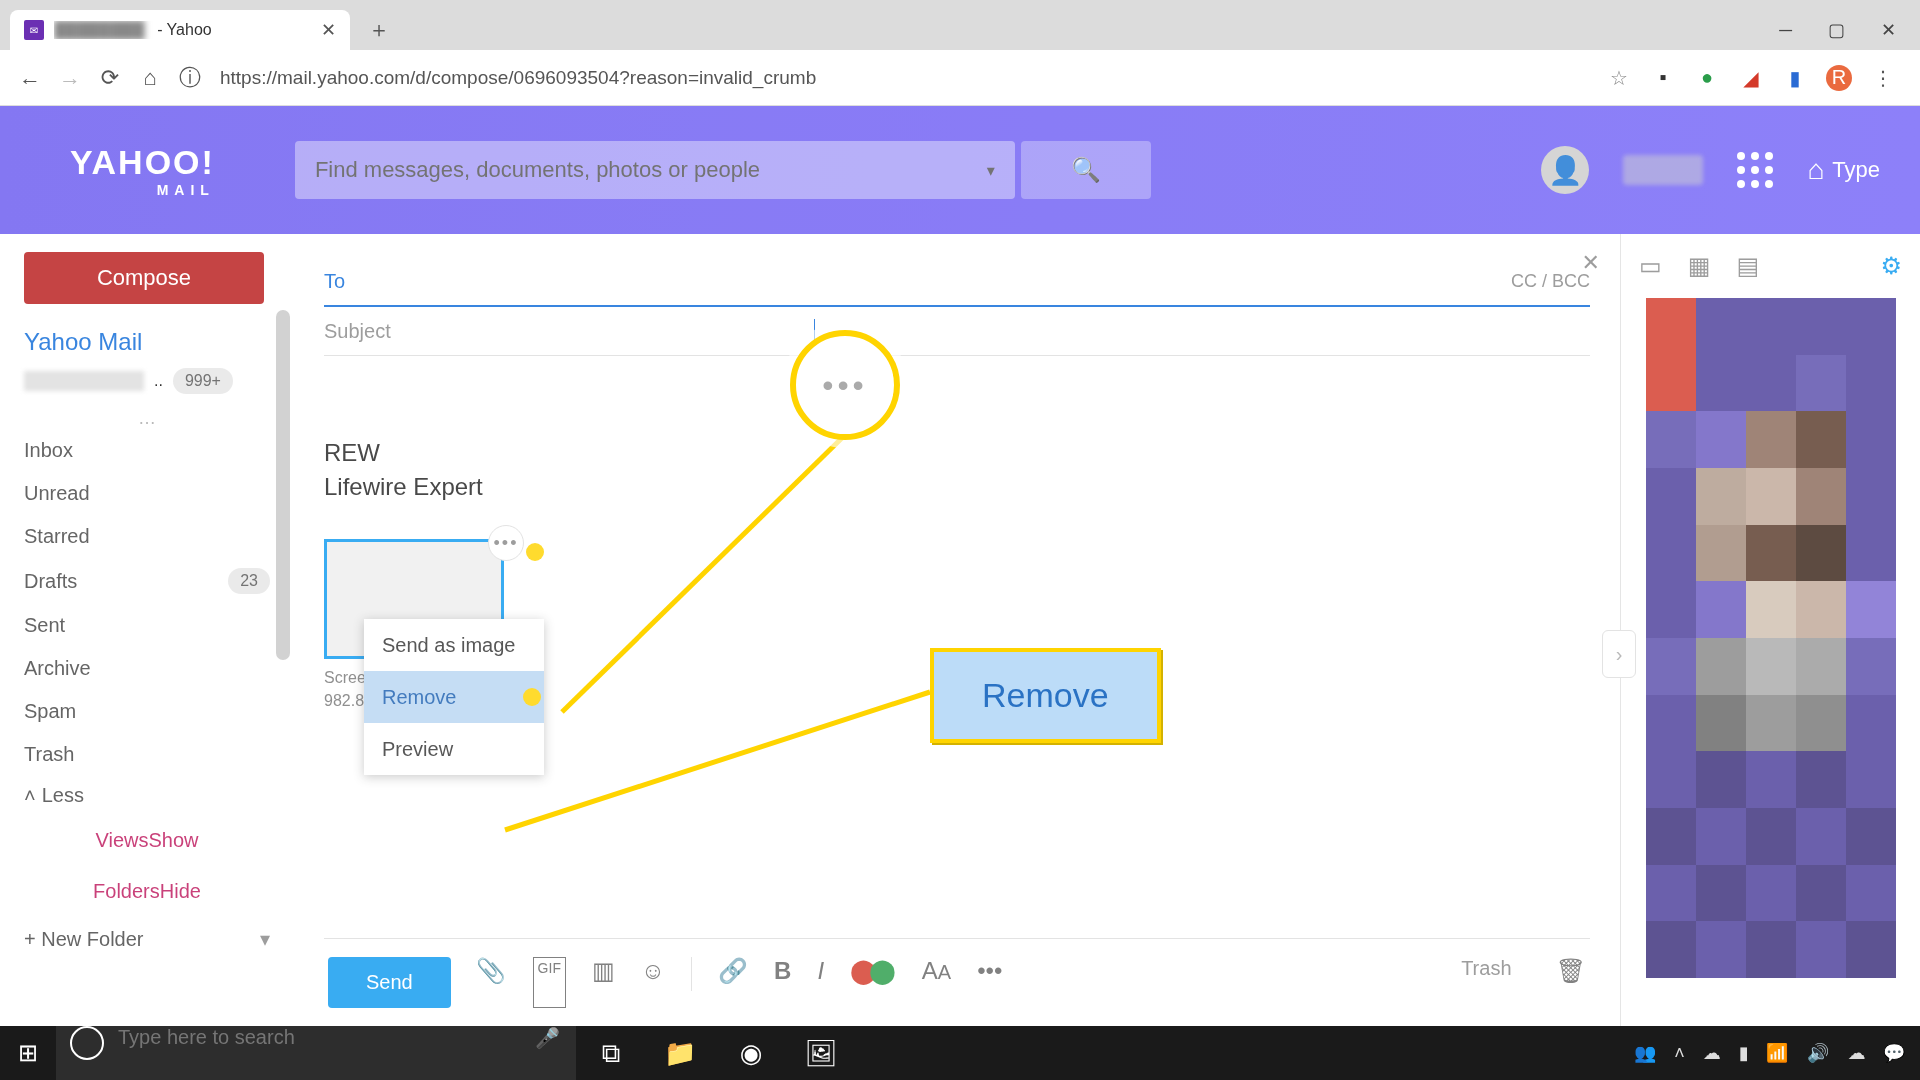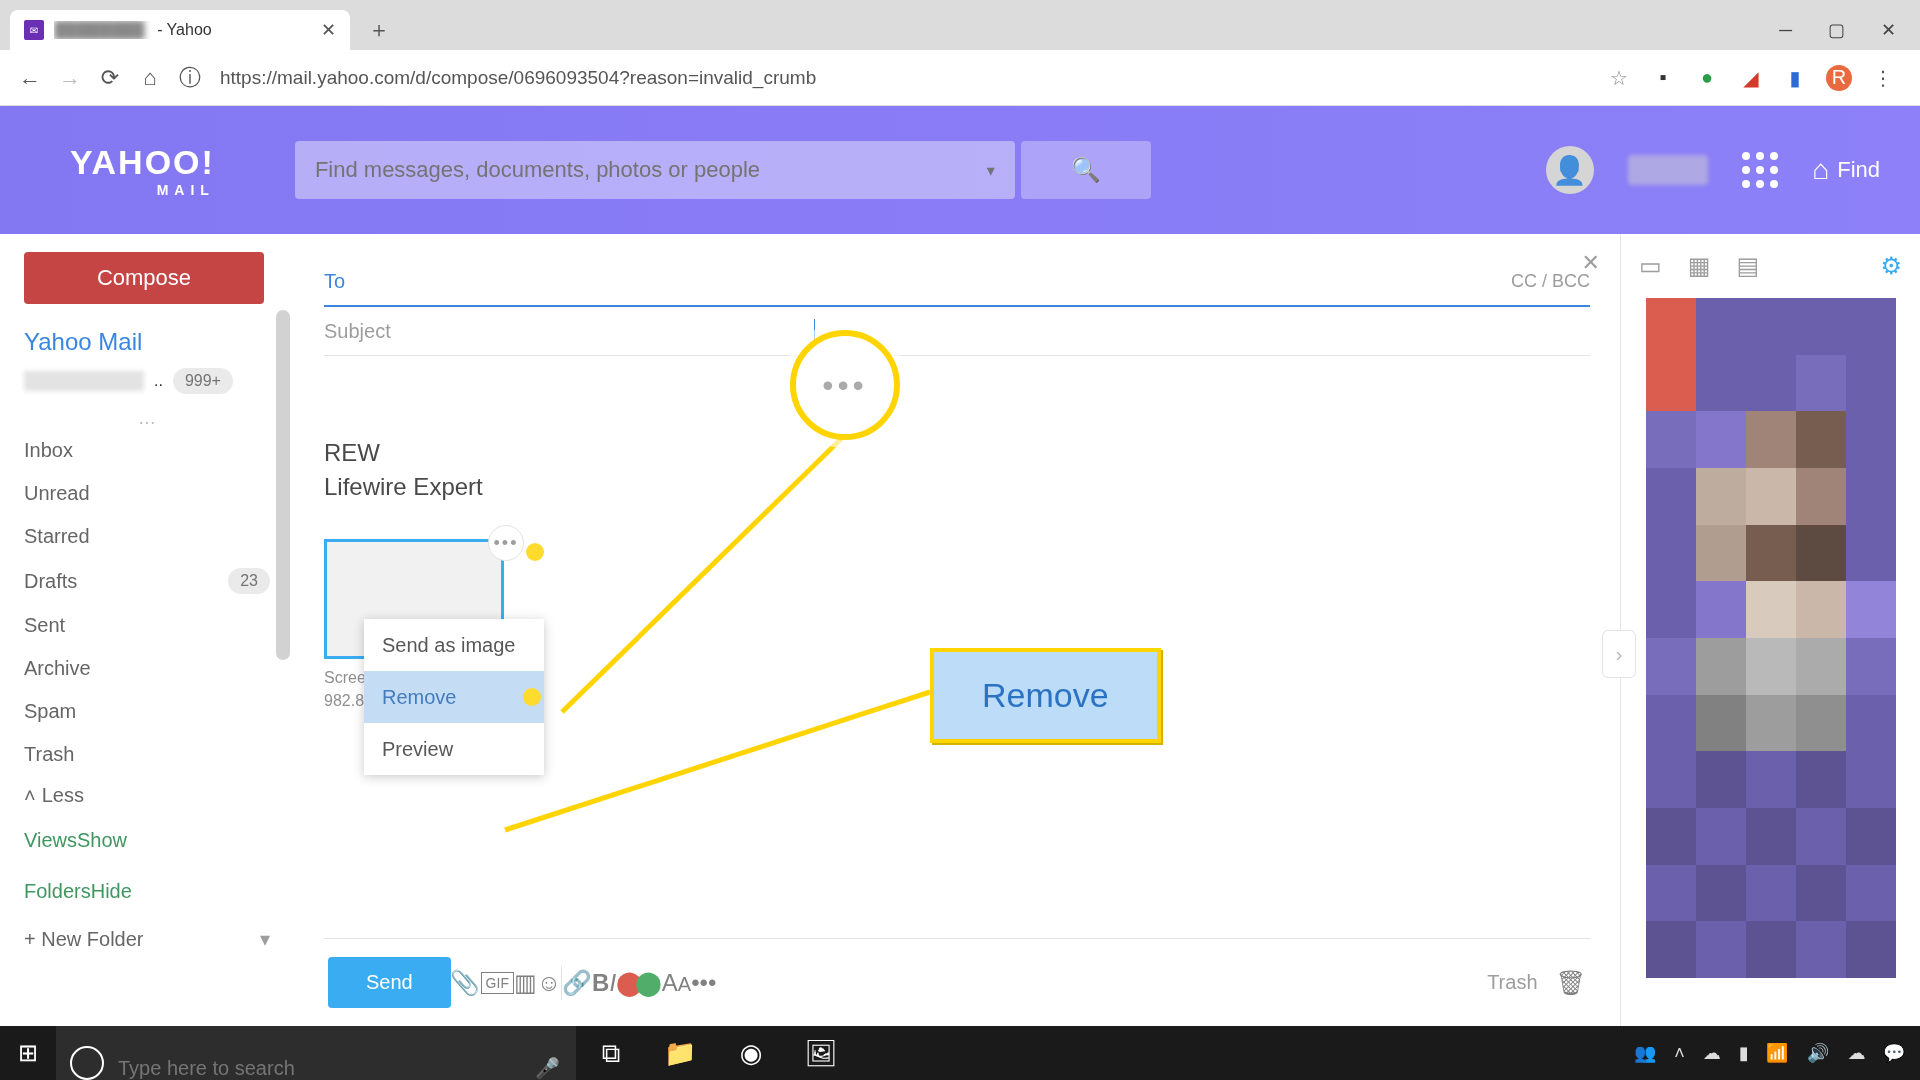--- a/index.html
+++ b/index.html
@@ -39,54 +39,54 @@
 .main{display:flex;height:calc(1080px - 50px - 56px - 128px - 54px);background:#f5f5f5}
 .sidebar{width:290px;background:#fff;display:flex;flex-direction:column;padding:18px 20px 10px 24px;position:relative}
 .compose-btn{background:#b91c1c;color:#fff;border:none;width:240px;height:52px;font-size:22px;border-radius:4px;cursor:pointer;margin-bottom:24px}
 .yahoo-mail-lbl{color:#0e6bd8;font-weight:400;font-size:24px;margin-bottom:12px}
 .acct-row{display:flex;align-items:center;gap:10px;margin-bottom:14px}
 .acct-blur{width:120px;height:20px;background:#ddd;filter:blur(2px)}
 .badge{background:#e6e6e6;border-radius:14px;padding:4px 12px;font-size:16px;color:#555}
 .folders{display:flex;flex-direction:column}
 .folder{display:flex;align-items:center;justify-content:space-between;font-size:20px;color:#444;padding:10px 0;cursor:pointer}
 .less{display:flex;align-items:center;gap:6px;font-size:20px;color:#444;padding:8px 0}
-.section-row{display:flex;justify-content:flex-start;font-size:20px;color:#15803d;padding:14px 0}
+.section-row{display:flex;justify-content:center;font-size:20px;color:#be185d;padding:14px 0}
 .scrollbar-fake{position:absolute;right:0;top:76px;width:14px;height:350px;background:#c8c8c8;border-radius:7px}
 .compose-area{flex:1;background:#fff;margin:0 0 0 0;position:relative;padding:24px 30px 0 34px;display:flex;flex-direction:column}
 .close-x{position:absolute;top:16px;right:20px;color:#888;font-size:22px;cursor:pointer}
 .field{display:flex;align-items:center;border-bottom:1px solid #ddd;padding:12px 0;font-size:20px;color:#888}
 .field .lbl{width:90px}
 .field.to{border-bottom:2px solid #0e6bd8}
 .field.to .lbl{color:#0e6bd8}
 .ccbcc{margin-left:auto;color:#888;font-size:18px}
 .body-area{padding-top:80px;font-size:24px;color:#222;line-height:1.4}
 .attach-zone{margin-top:36px;position:relative}
 .attach-thumb{width:180px;height:120px;border:3px solid #0e9af0;background:#eee}
 .more-dot{position:absolute;top:-14px;left:164px;width:36px;height:36px;border-radius:50%;background:#fff;border:1px solid #ddd;display:flex;align-items:center;justify-content:center;color:#888;font-size:18px;cursor:pointer;letter-spacing:2px}
 .endpt{position:absolute;top:4px;left:202px;width:18px;height:18px;border-radius:50%;background:#ffd400}
 .context-menu{position:absolute;top:80px;left:40px;width:180px;background:#fff;box-shadow:0 2px 10px rgba(0,0,0,.25);font-size:20px;color:#333}
 .context-menu div{padding:12px 18px;cursor:pointer}
 .context-menu .hl{background:#b9d6f2;color:#1a5fb0;position:relative}
 .context-menu .hl::after{content:"";position:absolute;right:3px;top:50%;transform:translateY(-50%);width:18px;height:18px;border-radius:50%;background:#ffd400}
 .attach-meta{position:absolute;top:128px;left:0;font-size:16px;color:#777}
-.bottom-toolbar{margin-top:auto;display:flex;align-items:center;padding:18px 4px;border-top:1px solid #ddd;}
+.bottom-toolbar{margin-top:auto;display:flex;padding:18px 4px;border-top:1px solid #ddd;gap:26px}
 .send-btn{background:#0e9af0;color:#fff;border:none;padding:14px 38px;font-size:20px;border-radius:4px;cursor:pointer}
 .tb-icon{color:#666;font-size:24px;cursor:pointer}
 .sep{width:1px;height:34px;background:#ddd}
 .saved{margin-left:auto;color:#888;font-size:20px}
 .trash-icon{color:#666;font-size:24px;margin-left:18px;cursor:pointer}
 .next-handle{position:absolute;right:-16px;top:50%;width:34px;height:48px;background:#fff;border:1px solid #ddd;border-radius:6px;display:flex;align-items:center;justify-content:center;color:#aaa;font-size:20px}
 .rightbar{width:300px;background:#fff;border-left:1px solid #e0e0e0;padding:18px;display:flex;flex-direction:column;align-items:center}
 .rb-icons{display:flex;gap:26px;align-self:stretch;justify-content:flex-start;color:#888;font-size:24px;margin-bottom:18px}
 .rb-icons .gear{margin-left:auto;color:#0e9af0}
 .pixelated{width:250px;height:680px;background:#4b3e9a;display:grid;grid-template-columns:repeat(5,1fr);grid-template-rows:repeat(12,1fr)}
 .pixelated i{display:block}
 .taskbar{position:fixed;bottom:0;left:0;right:0;height:54px;background:#1a1a1a;display:flex;align-items:center;color:#fff}
 .start{width:56px;height:54px;display:flex;align-items:center;justify-content:center;font-size:24px}
-.cortana{display:flex;align-items:flex-end;background:#2d2d2d;height:54px;width:520px}
+.cortana{display:flex;align-items:flex-start;background:#2d2d2d;height:54px;width:520px}
 .cortana .circle{width:34px;height:34px;border:2px solid #fff;border-radius:50%;margin:0 14px}
 .cortana input{background:transparent;border:none;outline:none;color:#ddd;font-size:20px;flex:1}
 .cortana .mic{margin:0 16px;font-size:20px;color:#ccc}
 .tb-apps{display:flex}
 .tb-apps span{width:70px;height:54px;display:flex;align-items:center;justify-content:center;font-size:26px}
 .tray{margin-left:auto;display:flex;align-items:center;gap:18px;padding-right:14px;font-size:18px;color:#ddd}
 .dim-layer{position:fixed;top:106px;left:0;right:0;height:calc(1080px - 106px - 54px);background:rgba(255,255,255,.18);pointer-events:none}
 .callout-circle{position:fixed;width:110px;height:110px;border:6px solid #ffd400;border-radius:50%;background:#fff;display:flex;align-items:center;justify-content:center;z-index:50;color:#aaa;font-size:32px;letter-spacing:4px;box-shadow:0 0 0 8px rgba(255,255,255,.6)}
 .callout-box{position:fixed;border:4px solid #ffd400;background:#bcdcf8;padding:24px 48px;font-size:34px;color:#2a72c4;z-index:50;box-shadow:2px 2px 0 #d4b200}
 svg.line{position:fixed;z-index:40;pointer-events:none}
@@ -149,21 +149,21 @@
         <i></i>
         <i></i>
         <i></i>
         <i></i>
         <i></i>
         <i></i>
         <i></i>
       </span>
     <span class="home-link">
       <span class="home-icon">⌂</span>
-      <span>Find</span>
+      <span>Type</span>
     </span>
   </div>
 </div>
 
 <div class="main">
 
   <div class="sidebar">
     <button class="compose-btn">Compose</button>
     <div class="yahoo-mail-lbl">Yahoo Mail</div>
     <div class="acct-row">

